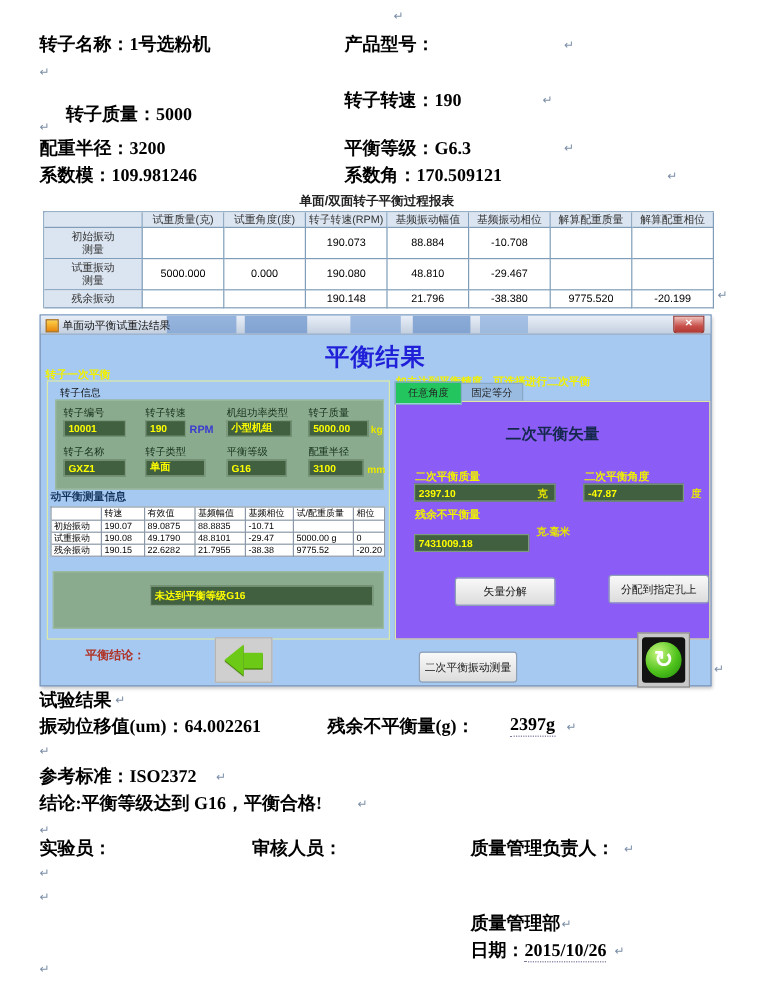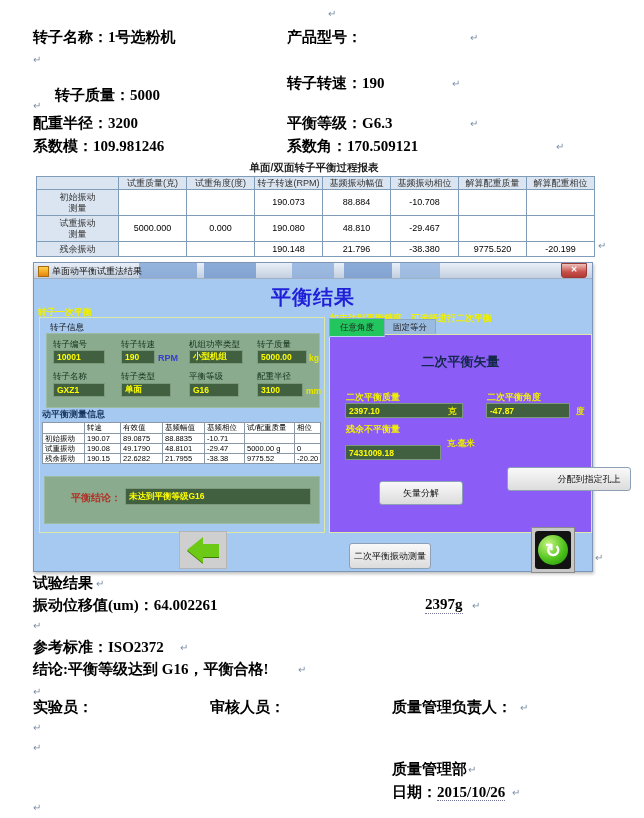--- a/index.html
+++ b/index.html
@@ -39,21 +39,21 @@
   .gfield{position:absolute;background:#40603f;border:1px solid #7d9a7f;color:#ffff00;
         font-size:8.5px;font-weight:bold;display:flex;align-items:center;padding-left:3px;box-sizing:border-box;
         white-space:nowrap;overflow:hidden;}
   .unit-y{position:absolute;font-size:8.5px;font-weight:bold;color:#e8e800;white-space:nowrap;}
   .unit-b{position:absolute;font-size:9px;font-weight:bold;color:#3b3bcf;white-space:nowrap;}
   .navlab{position:absolute;font-size:9px;font-weight:bold;color:#17365d;white-space:nowrap;}
   .mtab{position:absolute;display:grid;grid-template-columns:42px 36px 42px 42px 40px 50px 26px;
         grid-template-rows:11px 10px 10px 10px;background:#fff;border-top:1px solid #8a98a8;border-left:1px solid #8a98a8;}
   .mtab > div{border-right:1px solid #8a98a8;border-bottom:1px solid #8a98a8;font-size:7.5px;color:#000;
         display:flex;align-items:center;padding-left:2px;box-sizing:border-box;white-space:nowrap;overflow:hidden;}
-  .concl-lab{position:absolute;font-size:10px;font-weight:bold;color:#b03226;white-space:nowrap;}
+  .concl-lab{position:absolute;font-size:10px;font-weight:bold;color:#b03226;white-space:nowrap;margin-top:48px;}
   .tab{position:absolute;font-size:8.5px;color:#222;display:flex;align-items:center;justify-content:center;
         border:1px solid #8aa8c8;cursor:pointer;}
   .tab.on{background:#22c55e;border-bottom:1px solid #b7d5f5;z-index:2;}
   .tab.off{background:#9abbe0;}
   .vec-title{position:absolute;width:100%;text-align:center;font-size:13px;font-weight:bold;color:#14284b;}
   .btn{position:absolute;background:linear-gradient(#f9f9f9,#dcdcdc);border:1px solid #8da0b5;border-radius:3px;
         font-size:9px;color:#111;display:flex;align-items:center;justify-content:center;cursor:pointer;white-space:nowrap;}
   .arrowbox{position:absolute;width:46px;height:36px;background:#cfcfcf;border:1px solid #b5b5b5;
         display:flex;align-items:center;justify-content:center;cursor:pointer;}
   .arr-head{width:0;height:0;border-top:13px solid transparent;border-bottom:13px solid transparent;
@@ -237,40 +237,41 @@
 
       <span class="ylab" style="position:absolute;left:157px;top:56px;">二次平衡角度</span>
       <div class="gfield" style="left:156px;top:68px;width:84px;height:15px;">-47.87</div>
       <span class="unit-y" style="left:246px;top:71px;">度</span>
 
       <span class="ylab" style="position:absolute;left:16px;top:88px;">残余不平衡量</span>
       <div class="gfield" style="left:15px;top:110px;width:96px;height:15px;">7431009.18</div>
       <span class="unit-y" style="left:117px;top:103px;">克.毫米</span>
 
       <div class="btn" style="left:49px;top:146px;width:82px;height:22px;">矢量分解</div>
-      <div class="btn" style="left:177px;top:132px;width:82px;height:22px;padding-left:40px;">分配到指定孔上</div>
+      <div class="btn" style="left:177px;top:144px;width:82px;height:22px;">分配到指定孔上</div>
     </div>
 
     <div class="arrowbox" style="left:145px;top:268px;">
       <div class="arr-head"></div>
       <div class="arr-body"></div>
     </div>
     <div class="btn" style="left:315px;top:280px;width:80px;height:24px;">二次平衡振动测量</div>
     <div class="refresh" style="left:497px;top:264px;">
       <div class="inner">
         <div class="ball">↻</div>
       </div>
     </div>
   </div>
   <span class="abs pil" style="left:595px;top:552px;">↵</span>
 
   <div class="abs doc" style="left:33px;top:574px;">试验结果</div>
   <span class="abs pil" style="left:96px;top:578px;">↵</span>
 
   <div class="abs doc" style="left:33px;top:596px;"><span>振动位移值(um)：</span><span>64.002261</span></div>
+  <div class="abs doc" style="left:273px;top:596px;">残余不平衡量(g)：</div>
   <div class="abs doc dotted" style="left:425px;top:596px;">2397g</div>
   <span class="abs pil" style="left:472px;top:600px;">↵</span>
 
   <span class="abs pil" style="left:33px;top:620px;">↵</span>
 
   <div class="abs doc" style="left:33px;top:638px;"><span>参考标准：</span><span>ISO2372</span></div>
   <span class="abs pil" style="left:180px;top:642px;">↵</span>
 
   <div class="abs doc" style="left:33px;top:660px;">结论:平衡等级达到 G16，平衡合格!</div>
   <span class="abs pil" style="left:298px;top:664px;">↵</span>

